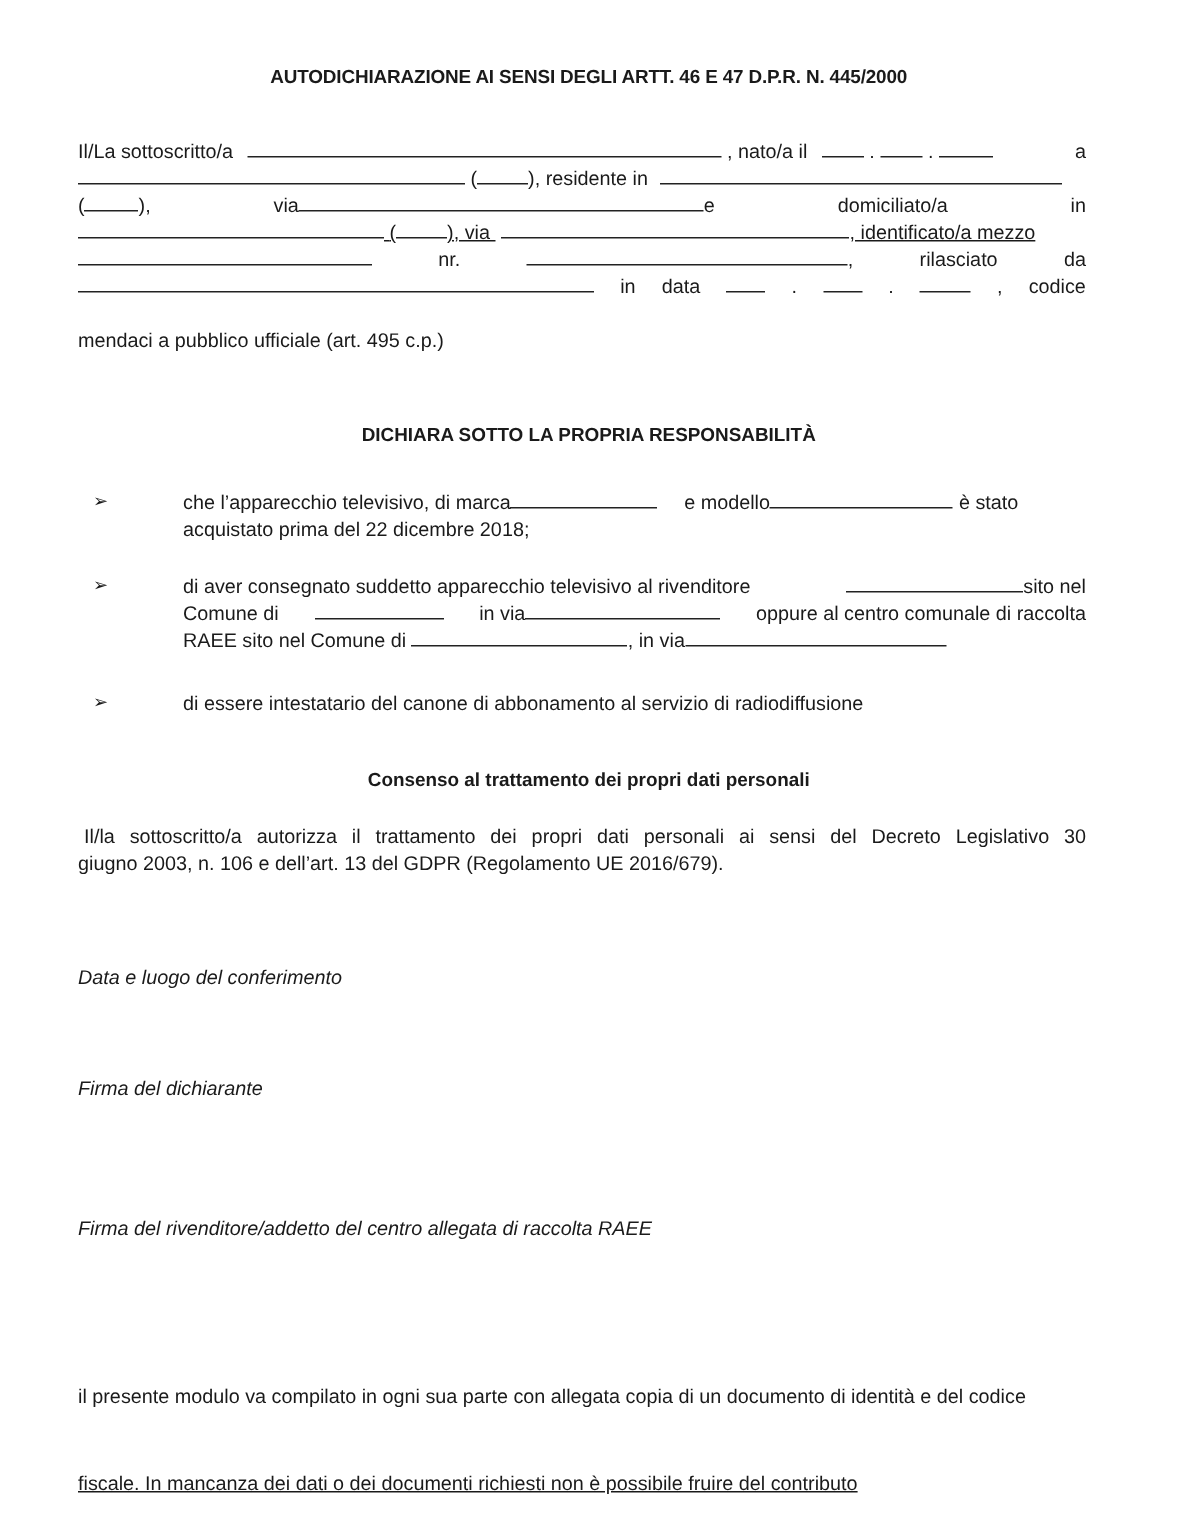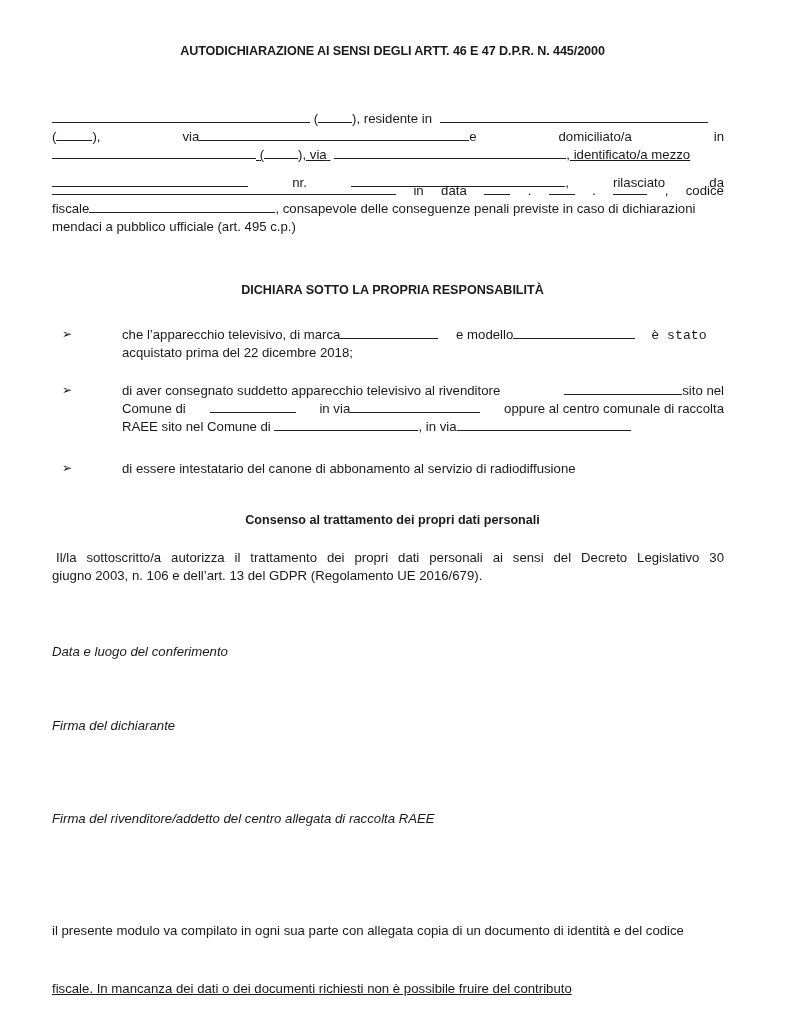--- a/index.html
+++ b/index.html
@@ -30,73 +30,81 @@
   }
   .ital { position: absolute; left: 52px; font-style: italic; }
 </style>
 </head>
 <body>
 
 <div class="page">
 
   <div class="title">AUTODICHIARAZIONE AI SENSI DEGLI ARTT. 46 E 47 D.P.R. N. 445/2000</div>
 
+  <div class="line" style="top:92px;">
+    <span>Il/La sottoscritto/a</span>
+    <span class="blank" style="width:316px;margin-left:6px;"></span>
+    <span>, nato/a il</span>
+    <span class="blank" style="width:28px;margin-left:6px;"></span>
+    <span>.</span>
+    <span class="blank" style="width:28px;"></span>
+    <span>.</span>
+    <span class="blank" style="width:36px;"></span>
+    <span style="position:absolute;right:0;">a</span>
+  </div>
 
   <div class="line" style="top:110px;">
     <span class="blank" style="width:258px;"></span>
     <span>(</span><span class="blank" style="width:34px;"></span><span>), residente in</span>
     <span class="blank" style="width:268px;margin-left:4px;"></span>
   </div>
 
   <div class="line just" style="top:128px;">
     <span><span>(</span><span class="blank" style="width:36px;"></span><span>),</span></span>
     <span><span>via</span><span class="blank" style="width:270px;"></span><span>e</span></span>
     <span>domiciliato/a</span>
     <span>in</span>
   </div>
 
   <div class="line" style="top:146px;text-decoration:underline;">
     <span class="blank" style="width:204px;"></span>
     <span>(</span><span class="blank" style="width:34px;"></span><span>), via</span>
     <span class="blank" style="width:232px;margin-left:4px;"></span><span>, identificato/a mezzo</span>
   </div>
 
-  <div class="line just" style="top:164px;margin-top:10px;">
+  <div class="line just" style="top:164px;">
     <span class="blank" style="width:196px;"></span>
     <span>nr.</span>
     <span><span class="blank" style="width:214px;"></span><span>,</span></span>
     <span>rilasciato</span>
     <span>da</span>
   </div>
 
   <div class="line just" style="top:182px;">
     <span class="blank" style="width:344px;"></span>
     <span>in</span>
     <span>data</span>
     <span class="blank" style="width:26px;"></span>
     <span>.</span>
     <span class="blank" style="width:26px;"></span>
     <span>.</span>
     <span class="blank" style="width:34px;"></span>
     <span>,</span>
     <span>codice</span>
   </div>
 
-  <div class="line" style="top:200px;">
-    <span>fiscale</span><span class="blank" style="width:186px;"></span><span>, consapevole delle conseguenze penali previste in caso di dichiarazioni</span>
-  </div>
 
   <div class="line" style="top:218px;">mendaci a pubblico ufficiale (art. 495 c.p.)</div>
 
   <div class="sec-title" style="top:283px;">DICHIARA SOTTO LA PROPRIA RESPONSABILITÀ</div>
 
   <span class="bullet" style="top:327px;">➢</span>
   <div class="btext" style="top:326px;">
     <span>che l’apparecchio televisivo, di marca</span><span class="blank" style="width:98px;"></span>
-    <span style="margin-left:14px;">e  modello</span><span class="blank" style="width:122px;"></span><span style="margin-left:16px;font-family:Liberation Mono, monospace;">è stato</span>
+    <span style="margin-left:14px;">e  modello</span><span class="blank" style="width:122px;"></span><span style="margin-left:4px;">è stato</span>
   </div>
   <div class="btext" style="top:344px;">acquistato prima del 22 dicembre 2018;</div>
 
   <span class="bullet" style="top:383px;">➢</span>
   <div class="btext just" style="top:382px;">
     <span>di aver consegnato suddetto apparecchio televisivo al rivenditore</span>
     <span><span class="blank" style="width:118px;"></span><span>sito nel</span></span>
   </div>
   <div class="btext just" style="top:400px;">
     <span>Comune di</span>

